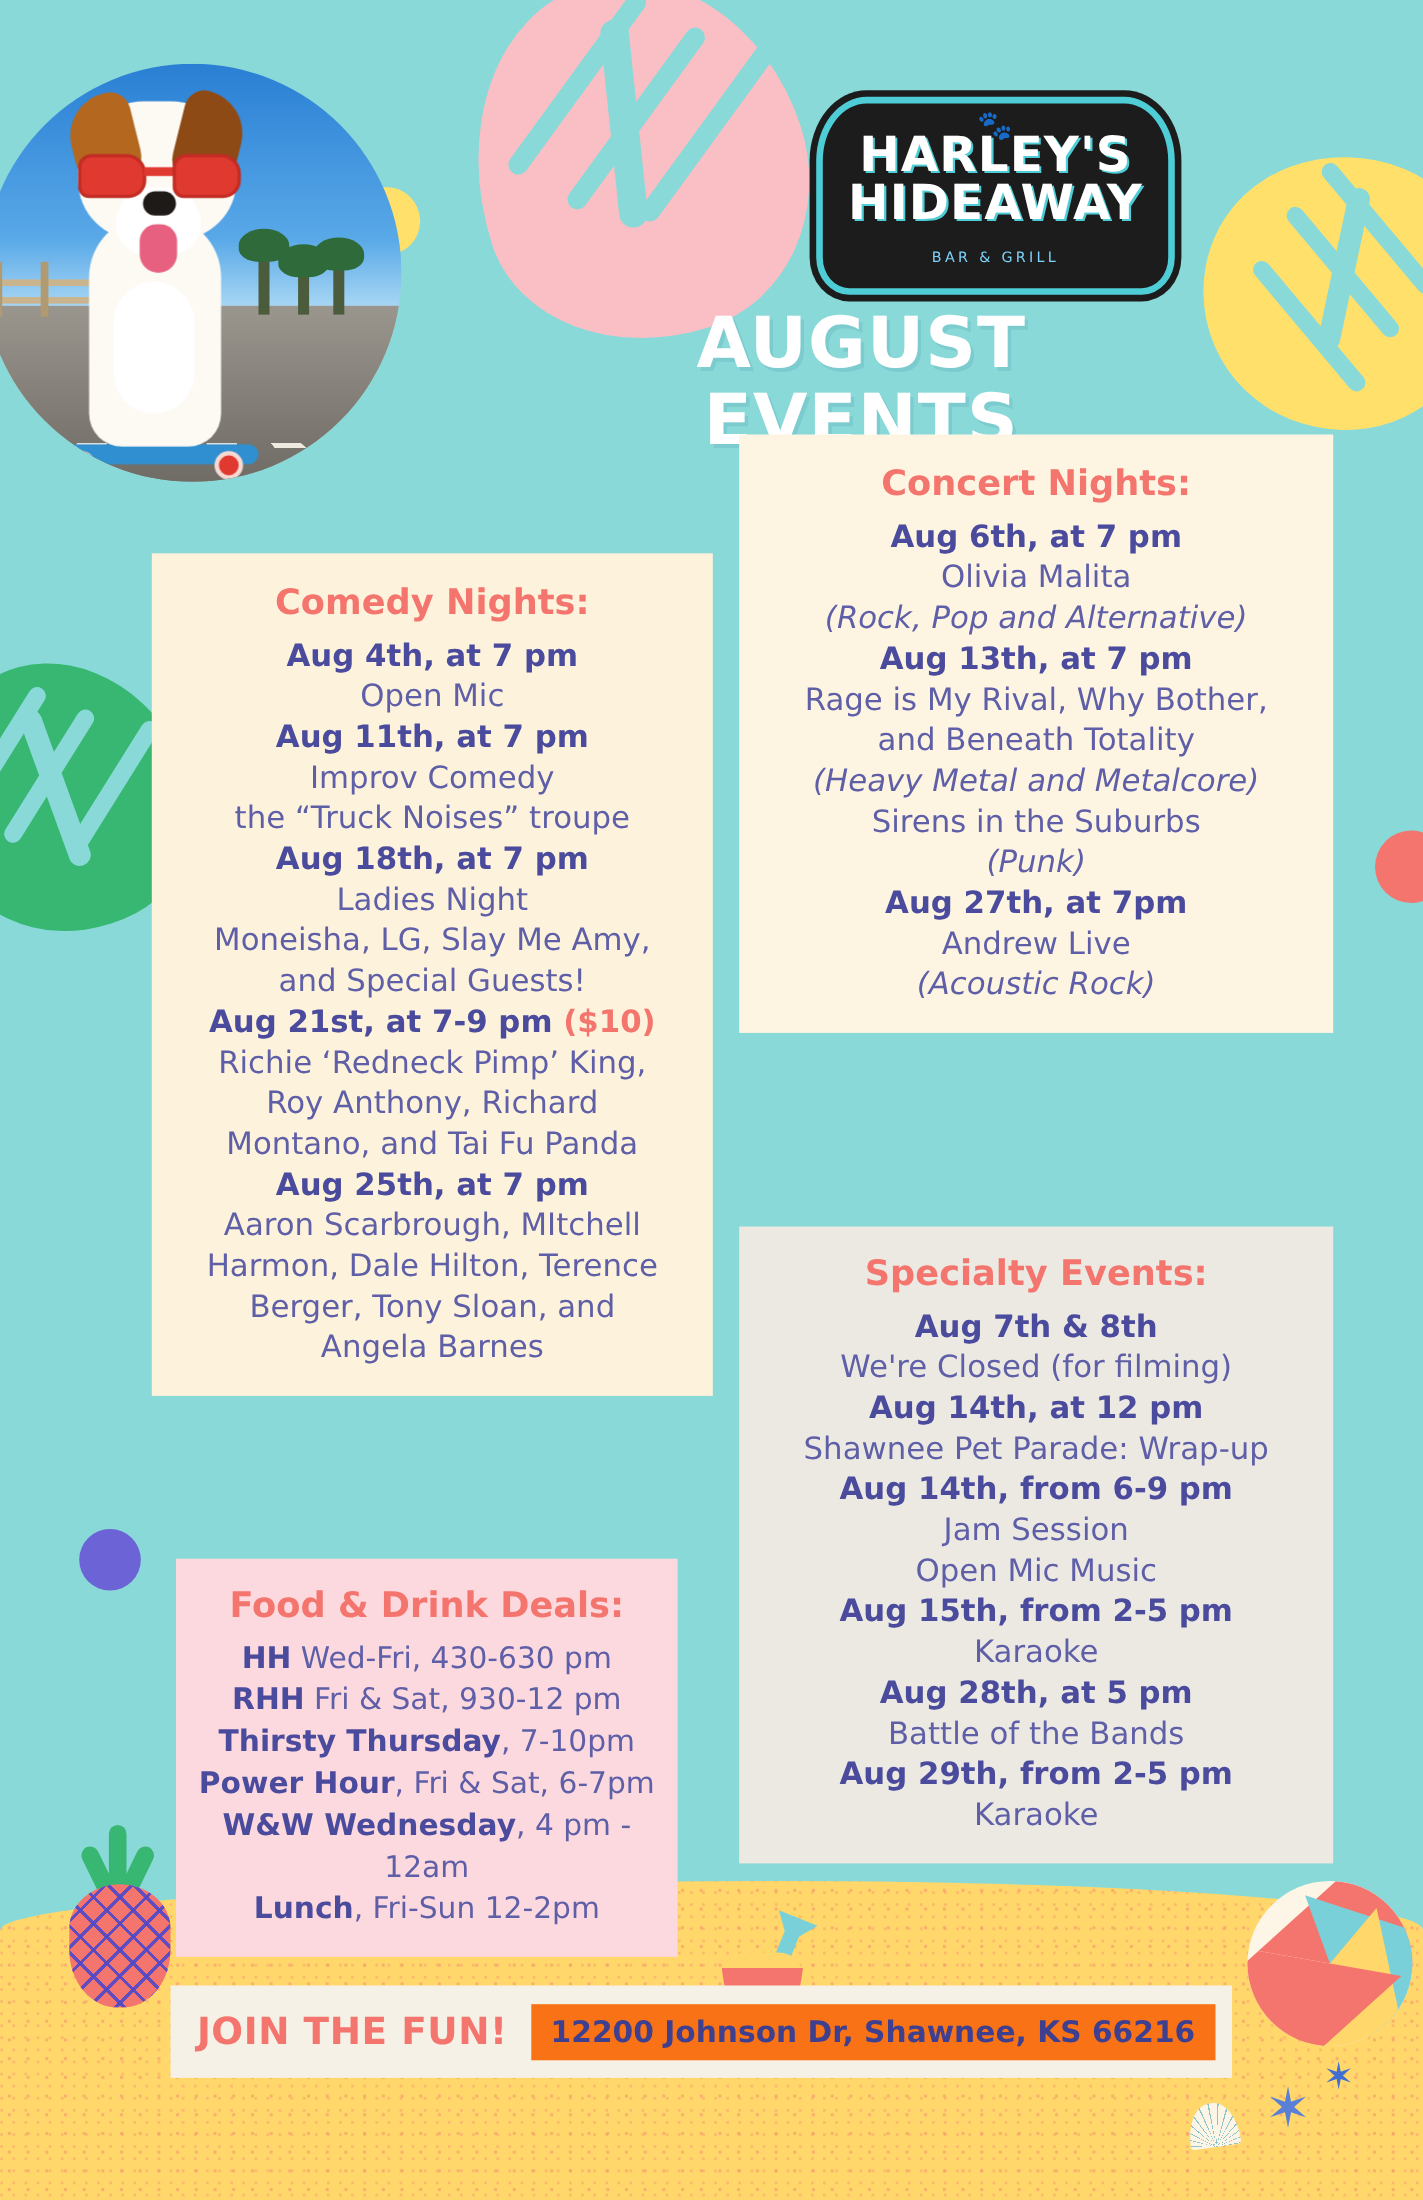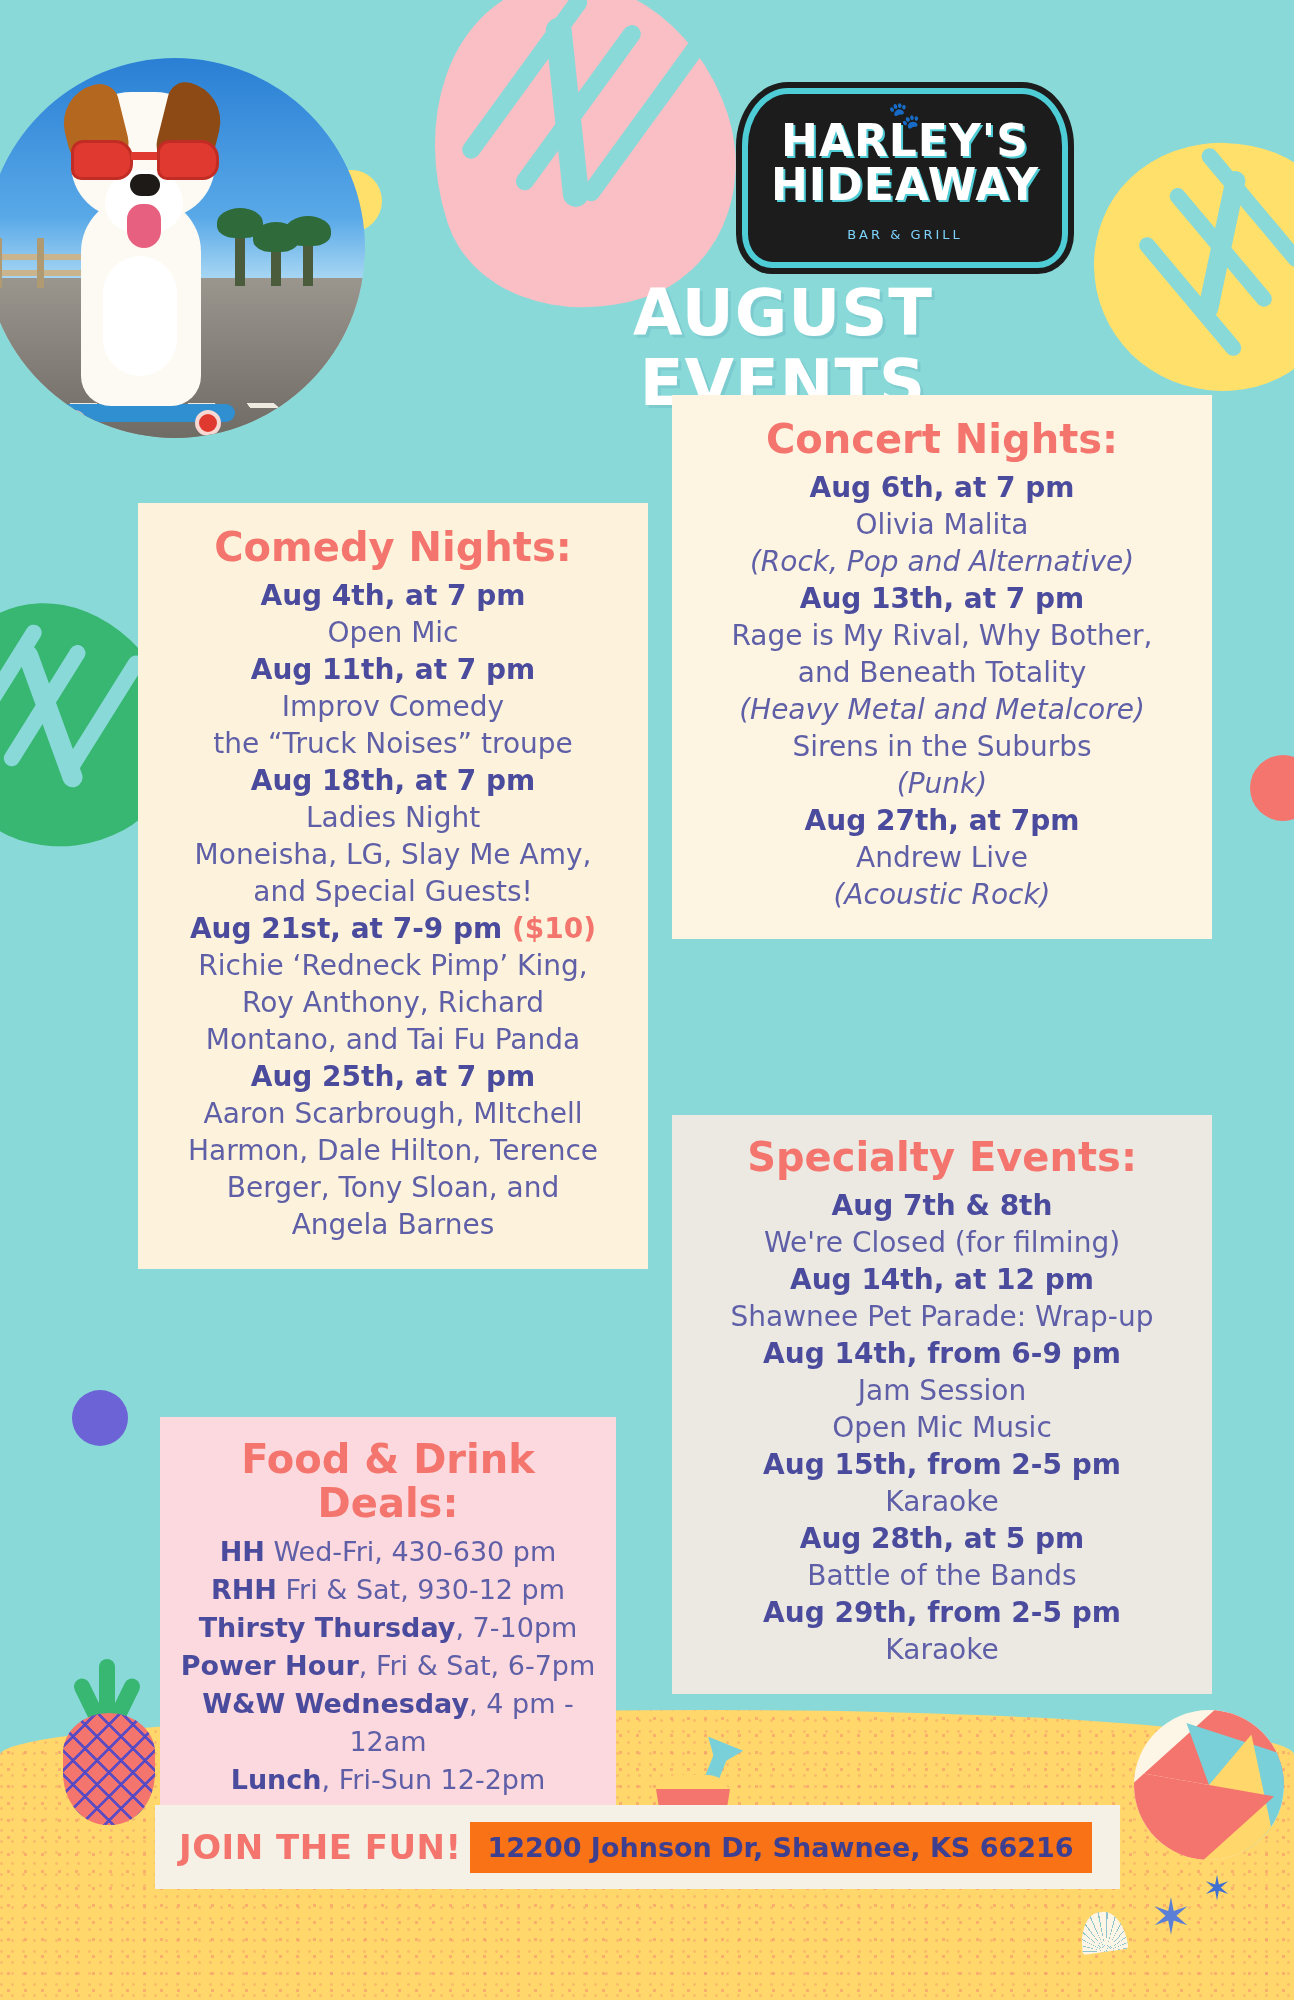--- a/index.html
+++ b/index.html
@@ -328,21 +328,21 @@
   
   .card {
     position: absolute;
     box-sizing: border-box;
     text-align: center;
   }
   .card h2 {
     margin: 0 0 8px 0;
     font-family: "DejaVu Sans", sans-serif;
     font-weight: bold;
-    font-size: 40px; line-height: 44px;
+    font-size: 32px; line-height: 44px;
     color: #f4756d;
   }
   .line {
     font-size: 28px; line-height: 37px;
     color: #5f5fa8;
   }
   .line.b { font-weight: bold; color: #4b4b9e; }
   .line.i { font-style: italic; }
   .price { color: #f4756d; }
 
@@ -365,21 +365,21 @@
   #card-deals .line { font-size: 27px; line-height: 38px; }
   #card-deals .label { font-weight: bold; color: #4b4b9e; }
 
   
   .footer {
     position: absolute; left: 155px; top: 1805px;
     width: 965px; height: 84px;
     background: #f5f1e6;
     display: flex; align-items: center;
     padding: 0 24px; box-sizing: border-box;
-    gap: 8px;
+    gap: 21px;
   }
   .footer .join {
     font-family: "DejaVu Sans", sans-serif; font-weight: bold;
     font-size: 34px; color: #f4756d; letter-spacing: .5px;
     white-space: nowrap;
   }
   .footer .addr {
     background: #f97316; color: #3f3f8f;
     font-weight: bold; font-size: 27px;
     padding: 10px 18px; white-space: nowrap;

